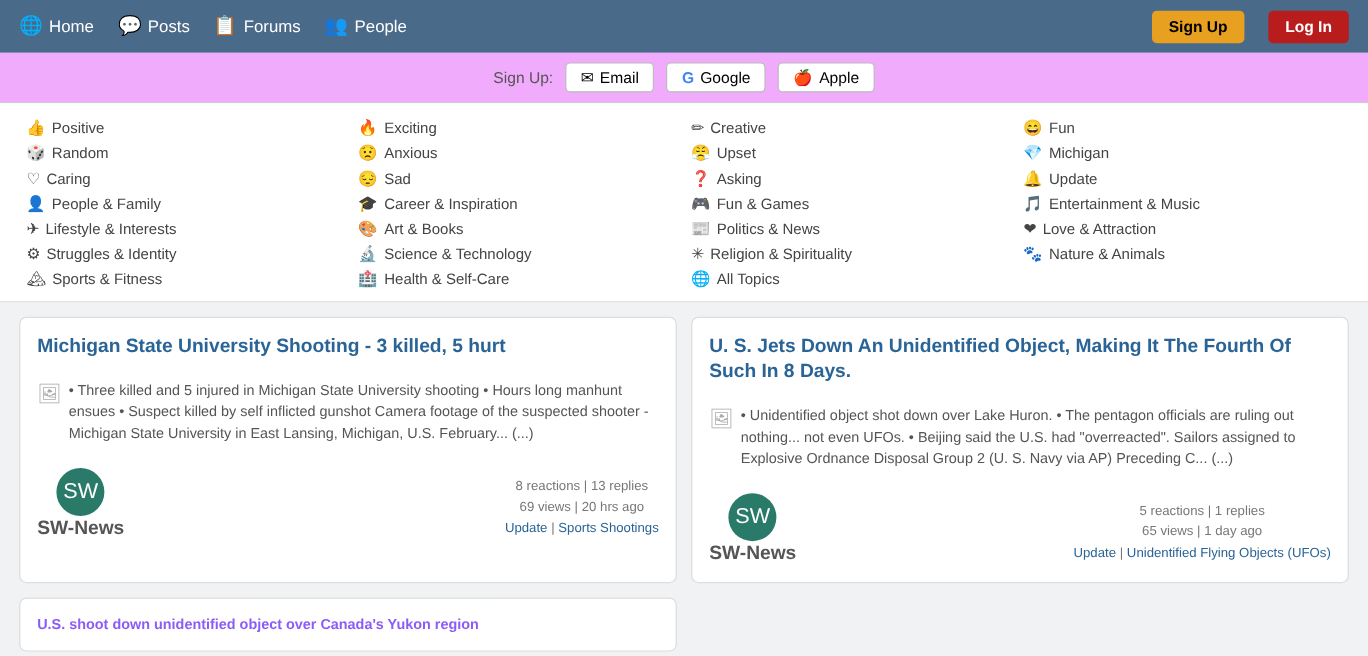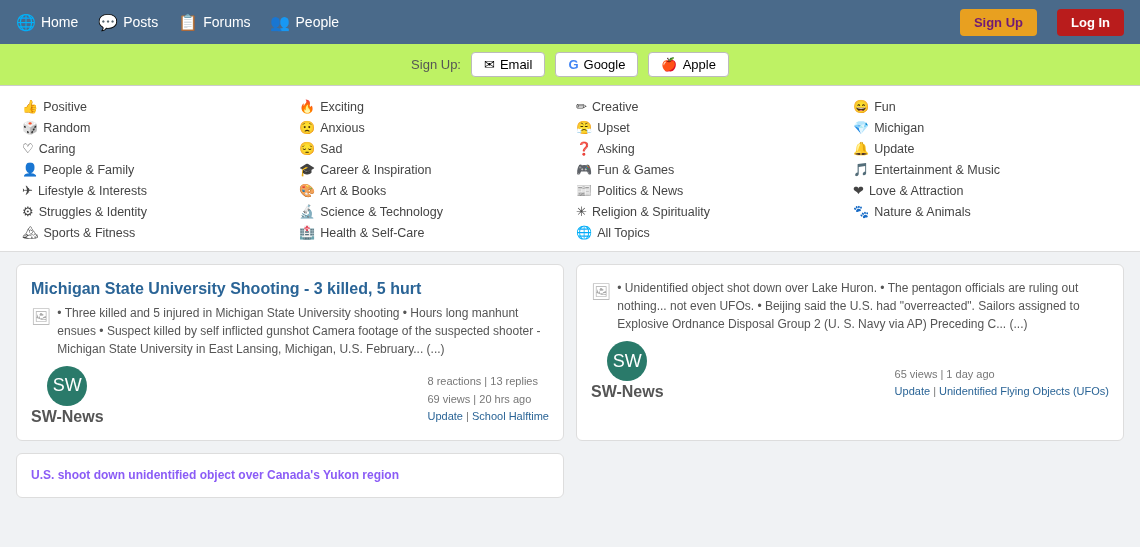--- a/index.html
+++ b/index.html
@@ -20,42 +20,42 @@
       align-items: center;
       gap: 5px;
       cursor: pointer;
       font-size: 14px;
       text-decoration: none;
     }
     .nav-icon { font-size: 16px; }
     .nav-spacer { flex: 1; }
     .btn-signup {
       background: #e8a020;
-      color: #701a75;
+      color: #000000;
       border: none;
       padding: 6px 14px;
       border-radius: 4px;
       cursor: pointer;
       font-size: 13px;
       font-weight: bold;
     }
     .btn-login {
       background: #b91c1c;
       color: #fff;
       border: none;
       padding: 6px 14px;
       border-radius: 4px;
       cursor: pointer;
       font-size: 13px;
       font-weight: bold;
     }
 
     
     .signup-bar {
-      background: #bef264;
+      background: #f0abfc;
       display: flex;
       align-items: center;
       justify-content: center;
       gap: 10px;
       padding: 8px 16px;
       border-bottom: 1px solid #ccc;
     }
     .signup-label { font-size: 13px; color: #555; }
     .signup-btn {
       display: flex;
@@ -98,21 +98,21 @@
       gap: 12px;
       padding: 12px 16px;
     }
     .post-card {
       background: #fff;
       border: 1px solid #ddd;
       border-radius: 6px;
       padding: 14px;
       display: flex;
       flex-direction: column;
-      gap: 4px;
+      gap: 16px;
     }
     .post-title {
       font-size: 16px;
       font-weight: bold;
       color: #2a6496;
       line-height: 1.3;
     }
     .post-body {
       font-size: 12px;
       color: #555;
@@ -149,21 +149,21 @@
       justify-content: center;
       color: #fff;
       font-size: 18px;
     }
     .avatar-name {
       font-size: 16px;
       color: #555;
       font-weight: bold;
     }
     .post-meta {
-      text-align: left;
+      text-align: center;
       font-size: 11px;
       color: #777;
       line-height: 1.6;
     }
     .post-meta a { color: #2a6496; text-decoration: none; }
 
     
     .post-card-stub {
       background: #fff;
       border: 1px solid #ddd;
@@ -366,40 +366,46 @@
           <span>13 replies</span>
         </div>
         <div>
           <span>69 views</span>
           <span> | </span>
           <span>20 hrs ago</span>
         </div>
         <div>
           <a>Update</a>
           <span> | </span>
-          <a>School Halftime</a>
+          <a>Sports Shootings</a>
         </div>
       </div>
     </div>
   </div>
 
   <div class="post-card">
+    <div class="post-title">U. S. Jets Down An Unidentified Object, Making It The Fourth Of Such In 8 Days.</div>
     <div class="post-body">
       <span class="post-body-icon">🖼</span>
       <span>• Unidentified object shot down over Lake Huron. • The pentagon officials are ruling out nothing... not even UFOs. • Beijing said the U.S. had "overreacted". Sailors assigned to Explosive Ordnance Disposal Group 2 (U. S. Navy via AP) Preceding C... (...)</span>
     </div>
     <div class="post-footer">
       <div class="post-avatar">
         <div class="avatar-circle">
           <span>SW</span>
         </div>
         <span class="avatar-name">SW-News</span>
       </div>
       <div class="post-meta">
         <div>
+          <span>5 reactions</span>
+          <span> | </span>
+          <span>1 replies</span>
+        </div>
+        <div>
           <span>65 views</span>
           <span> | </span>
           <span>1 day ago</span>
         </div>
         <div>
           <a>Update</a>
           <span> | </span>
           <a>Unidentified Flying Objects (UFOs)</a>
         </div>
       </div>

